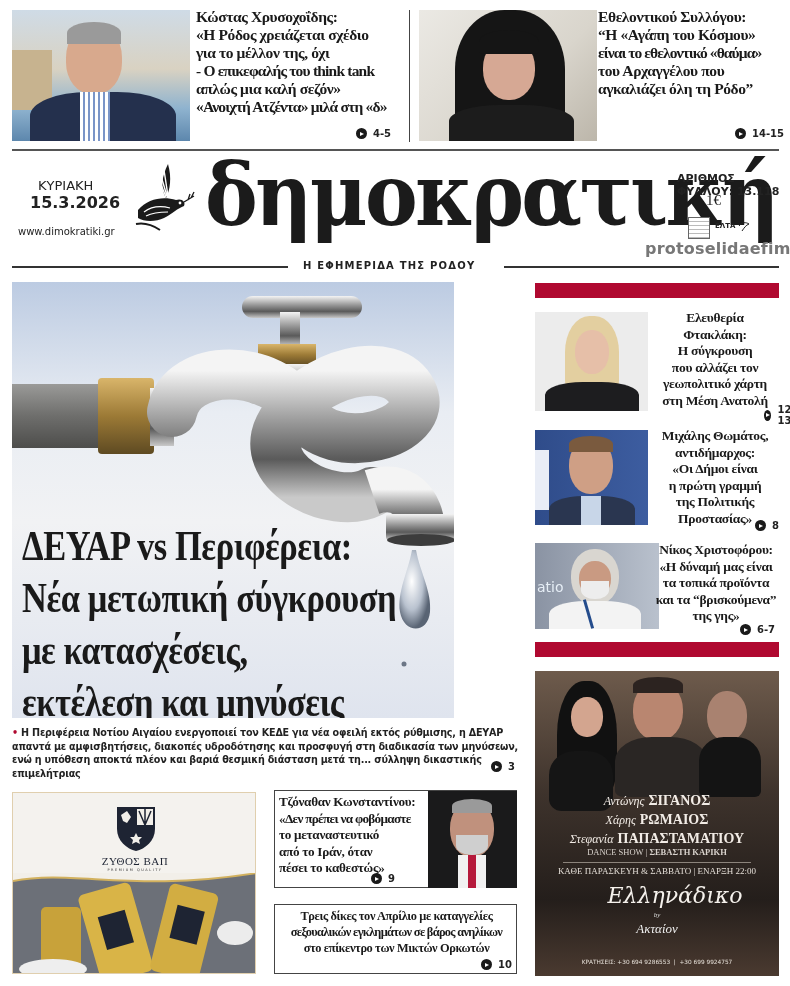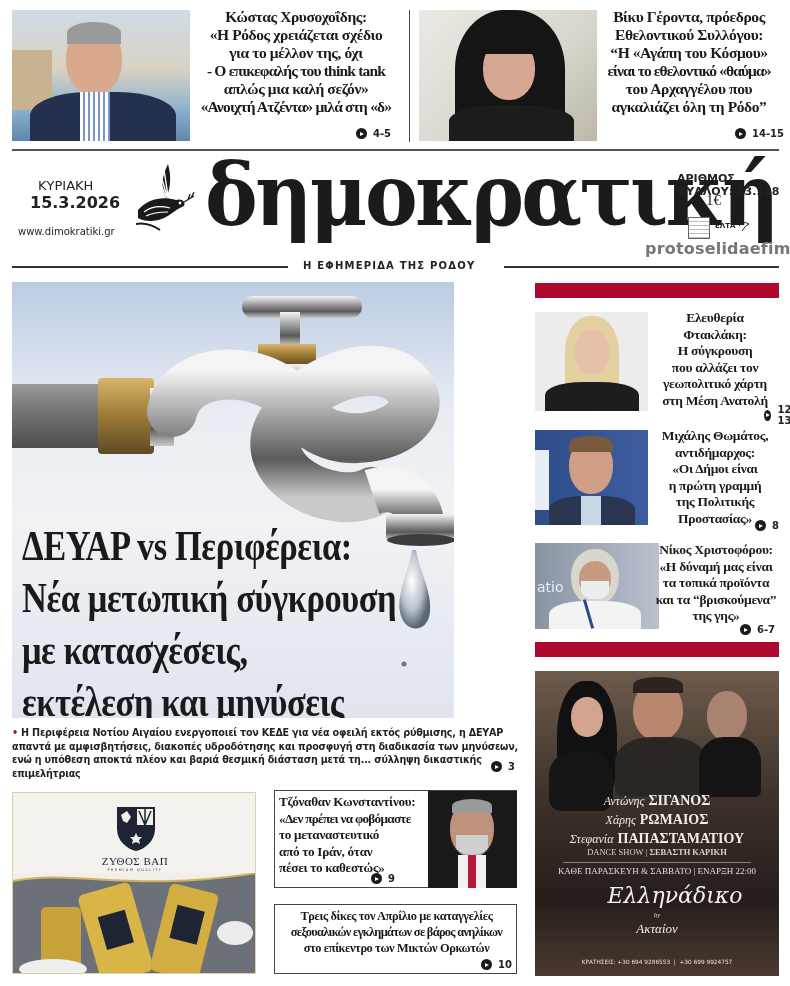--- a/index.html
+++ b/index.html
@@ -8,21 +8,21 @@
 
   .abs { position: absolute; }
   .hl { font-family: "Liberation Sans Narrow", "Liberation Sans", sans-serif; font-weight: bold; letter-spacing: -0.3px; }
 
   .photo { overflow: hidden; }
   .pageref { font-family: "DejaVu Sans", sans-serif; font-size: 10px; font-weight: bold; color: #222; display: inline-flex; align-items: center; gap: 6px; }
   .pageref .dot { width: 11px; height: 11px; border-radius: 50%; background: #1a1a1a; display: inline-flex; align-items: center; justify-content: center; }
   .pageref .dot::after { content: ""; border-left: 4px solid #fff; border-top: 2.5px solid transparent; border-bottom: 2.5px solid transparent; margin-left: 1px; }
 
   
-  .teaser-text { font-size: 15.5px; line-height: 18px; text-align: center; font-weight: bold; font-family: "Liberation Serif", serif; letter-spacing: -0.4px; }
+  .teaser-text { font-size: 15.5px; line-height: 18px; text-align: left; font-weight: bold; font-family: "Liberation Serif", serif; letter-spacing: -0.4px; }
 
   .rule { position: absolute; background: #333; height: 2px; }
 
   
   .mast-title { font-family: "DejaVu Serif", "Liberation Serif", serif; font-weight: bold; font-size: 86px; letter-spacing: -3px; color: #1b1b1b; line-height: 1; }
   .small-sans { font-family: "DejaVu Sans", sans-serif; }
 
   .crimson-bar { position: absolute; background: #b00930; height: 15px; }
 
   .side-text { font-size: 13.5px; line-height: 16.5px; text-align: center; font-weight: bold; font-family: "Liberation Serif", serif; letter-spacing: -0.3px; }
@@ -54,21 +54,20 @@
 
 <div class="abs" style="left:409px;top:10px;width:1px;height:132px;background:#444;"></div>
 
 <div class="abs photo" style="left:419px;top:10px;width:178px;height:131px;background:linear-gradient(135deg,#ebe9e4 0%,#d9d5cc 60%,#bcb6aa 100%);">
   <div style="position:absolute;left:36px;top:0px;width:110px;height:131px;border-radius:45% 45% 10% 10%;background:#151515;"></div>
   <div style="position:absolute;left:64px;top:28px;width:52px;height:62px;border-radius:48%;background:#d6a894;"></div>
   <div style="position:absolute;left:60px;top:20px;width:60px;height:24px;border-radius:50% 50% 10% 10%;background:#151515;"></div>
   <div style="position:absolute;left:30px;top:95px;width:125px;height:40px;border-radius:40% 40% 0 0;background:#1c1c1c;"></div>
 </div>
 <div class="abs teaser-text" style="left:598px;top:8px;width:182px;">
-  <div>Βίκυ Γέροντα, πρόεδρος</div>
   <div>Εθελοντικού Συλλόγου:</div>
   <div>“Η «Αγάπη του Κόσμου»</div>
   <div style="letter-spacing:-0.9px;">είναι το εθελοντικό «θαύμα»</div>
   <div>του Αρχαγγέλου που</div>
   <div>αγκαλιάζει όλη τη Ρόδο”</div>
 </div>
 <div class="abs pageref" style="left:735px;top:128px;">
   <span class="dot"></span>
   <span>14-15</span>
 </div>

